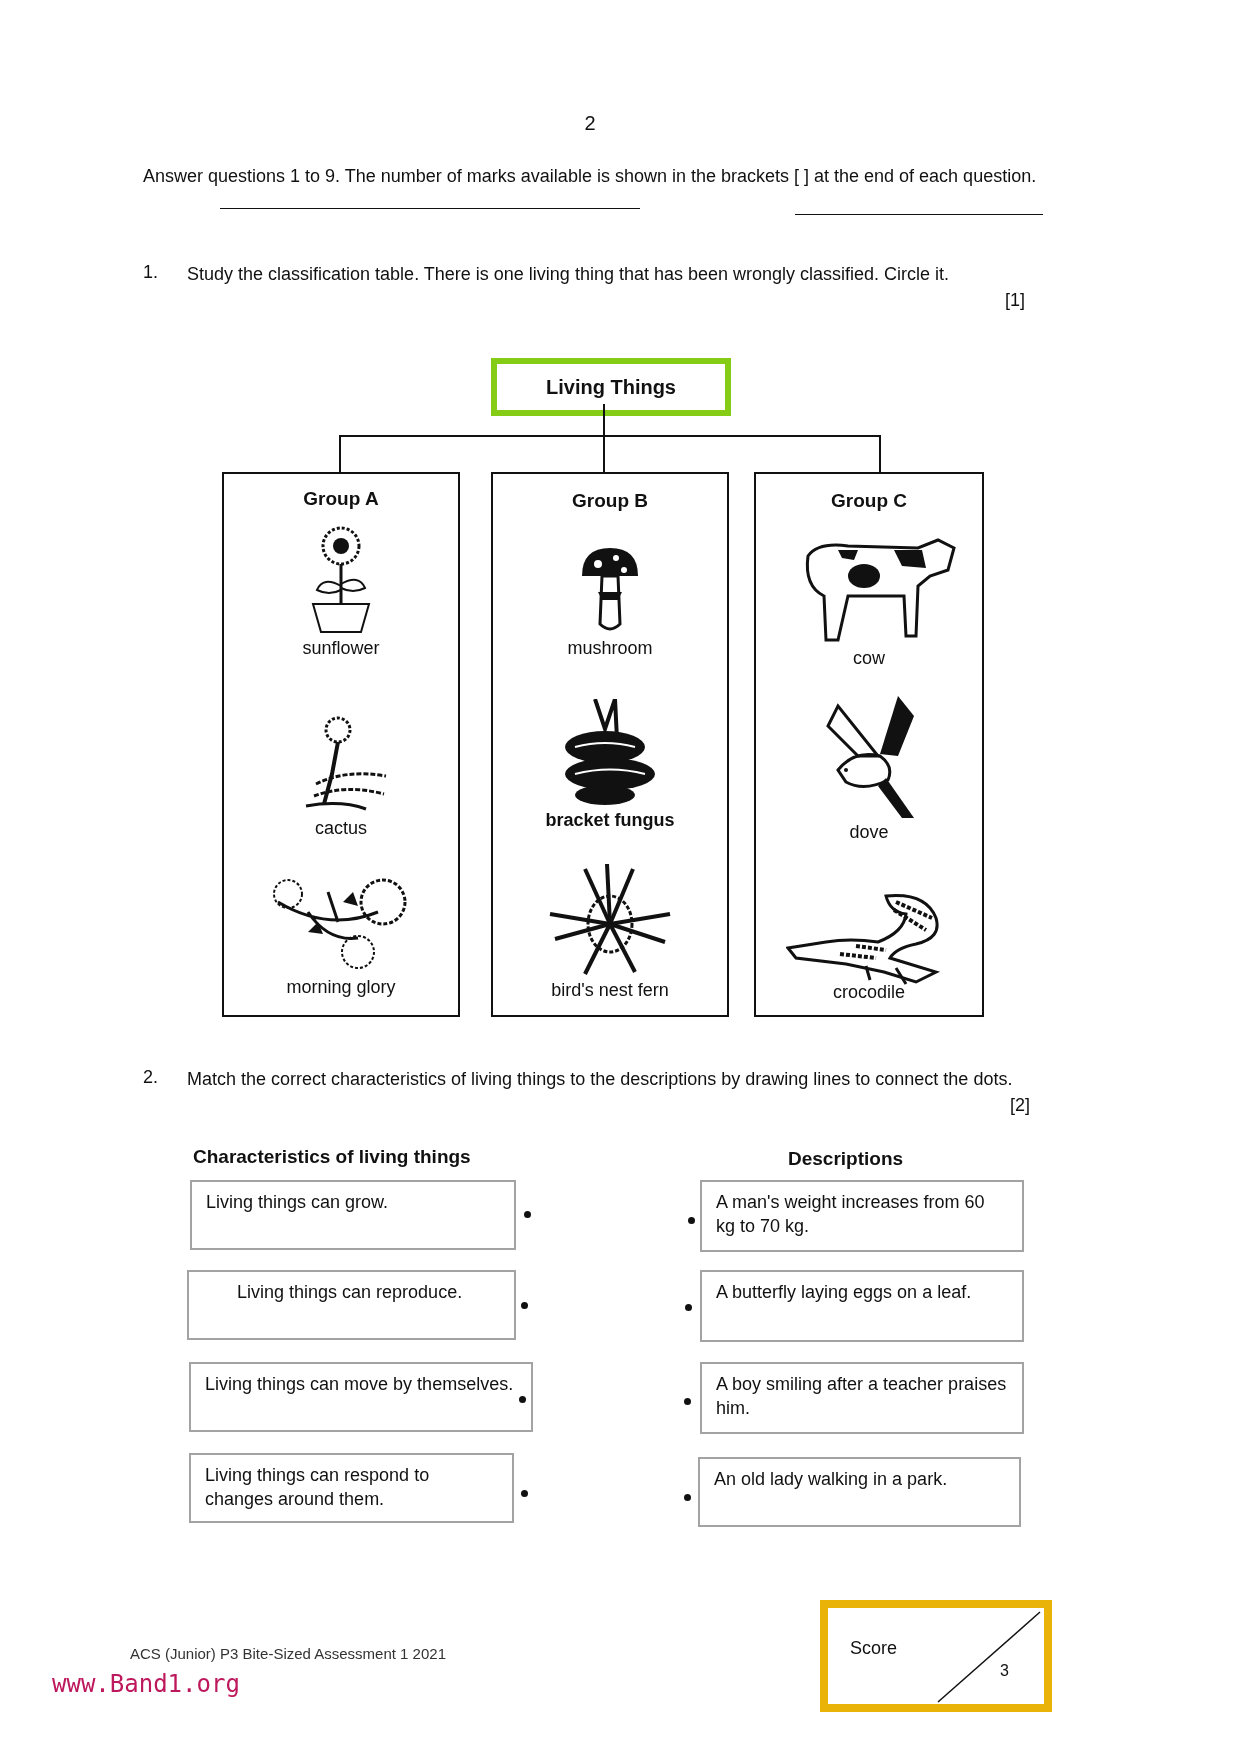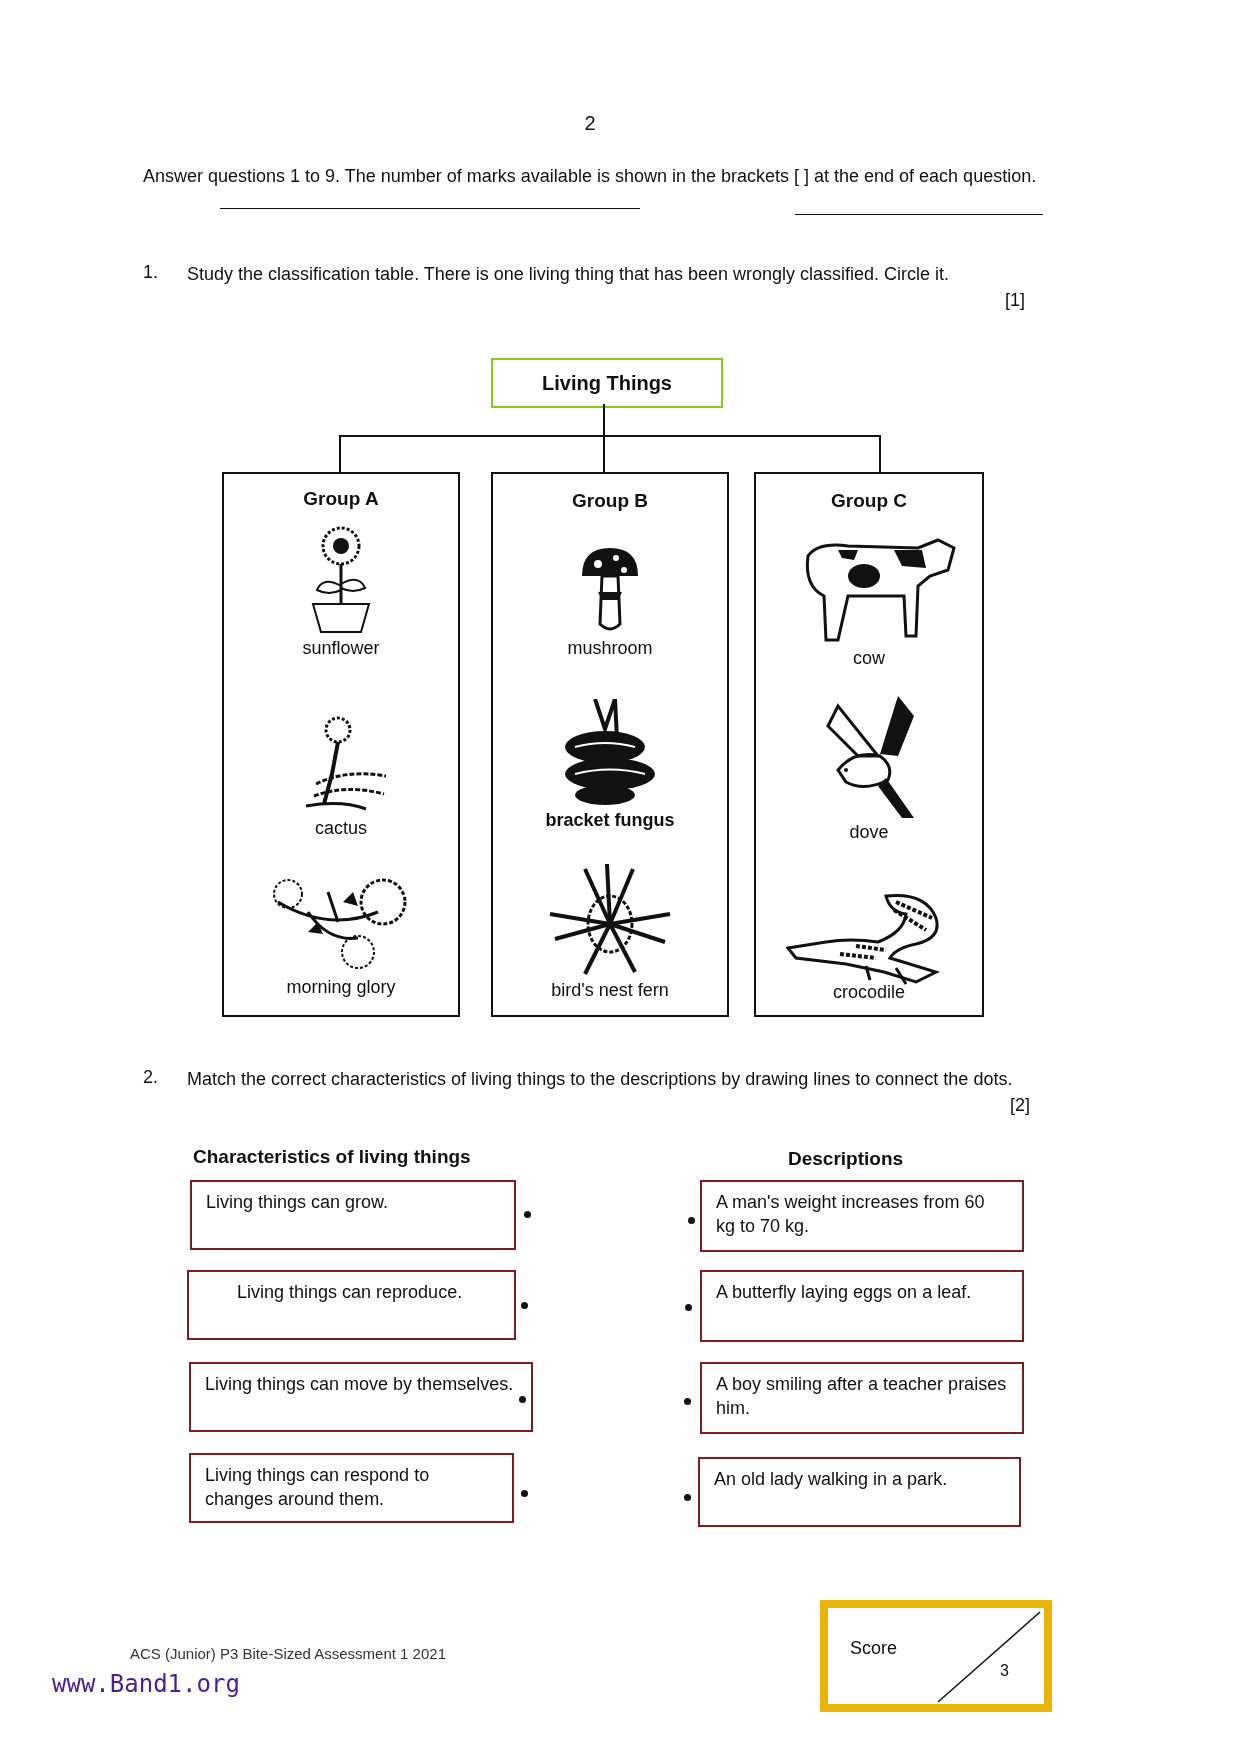--- a/index.html
+++ b/index.html
@@ -12,41 +12,41 @@
   .para { font-size: 18px; line-height: 25px; }
   .instr { left: 143px; top: 164px; width: 900px; }
   .instr-rule { left: 220px; top: 208px; width: 420px; border-top: 1px solid #111; }
   .instr-rule2 { left: 795px; top: 214px; width: 248px; border-top: 1px solid #111; }
   .qnum { font-size: 18px; }
   .q1-num { left: 143px; top: 262px; }
   .q1-text { left: 187px; top: 262px; width: 800px; }
   .q1-marks { left: 1005px; top: 290px; font-size: 18px; }
 
   .root-box {
-    left: 491px; top: 358px; width: 228px; height: 46px; border: 2px solid #84cc16;
+    left: 491px; top: 358px; width: 228px; height: 46px; border: 6px solid #84cc16;
     display: flex; align-items: center; justify-content: center;
     font-weight: bold; font-size: 20px;
   }
   .line { background: #111; }
   .group-box { border: 2px solid #111; }
   .group-title { font-weight: bold; font-size: 19px; text-align: center; width: 100%; }
   .item { text-align: center; width: 100%; font-size: 18px; }
 
   .q2-num { left: 143px; top: 1067px; }
   .q2-text { left: 187px; top: 1067px; width: 860px; }
   .q2-marks { left: 1010px; top: 1095px; font-size: 18px; }
   .col-head { font-weight: bold; font-size: 19px; }
   .char-box, .desc-box {
-    border: 2px solid #7f1d1d; font-size: 18px; line-height: 24px;
+    border: 2px solid #a3a3a3; font-size: 18px; line-height: 24px;
     padding: 8px 14px; box-sizing: border-box;
   }
   .dot { width: 7px; height: 7px; border-radius: 50%; background: #111; }
 
   .footer-text { left: 130px; top: 1645px; font-size: 15px; color: #333; }
-  .watermark { left: 52px; top: 1670px; font-family: "DejaVu Sans Mono", monospace; font-size: 24px; color: #4c1d95; }
+  .watermark { left: 52px; top: 1670px; font-family: "DejaVu Sans Mono", monospace; font-size: 24px; color: #be185d; }
   .score-box { left: 820px; top: 1600px; width: 216px; height: 96px; border: 8px solid #eab308; }
   .score-label { left: 22px; top: 30px; font-size: 18px; }
   .score-total { left: 172px; top: 54px; font-size: 16px; }
 </style>
 </head>
 <body>
 
 <div class="abs page-num">2</div>
 <div class="abs para instr">Answer questions 1 to 9. The number of marks available is shown in the brackets [ ] at the end of each question.</div>
 <div class="abs instr-rule"></div>

